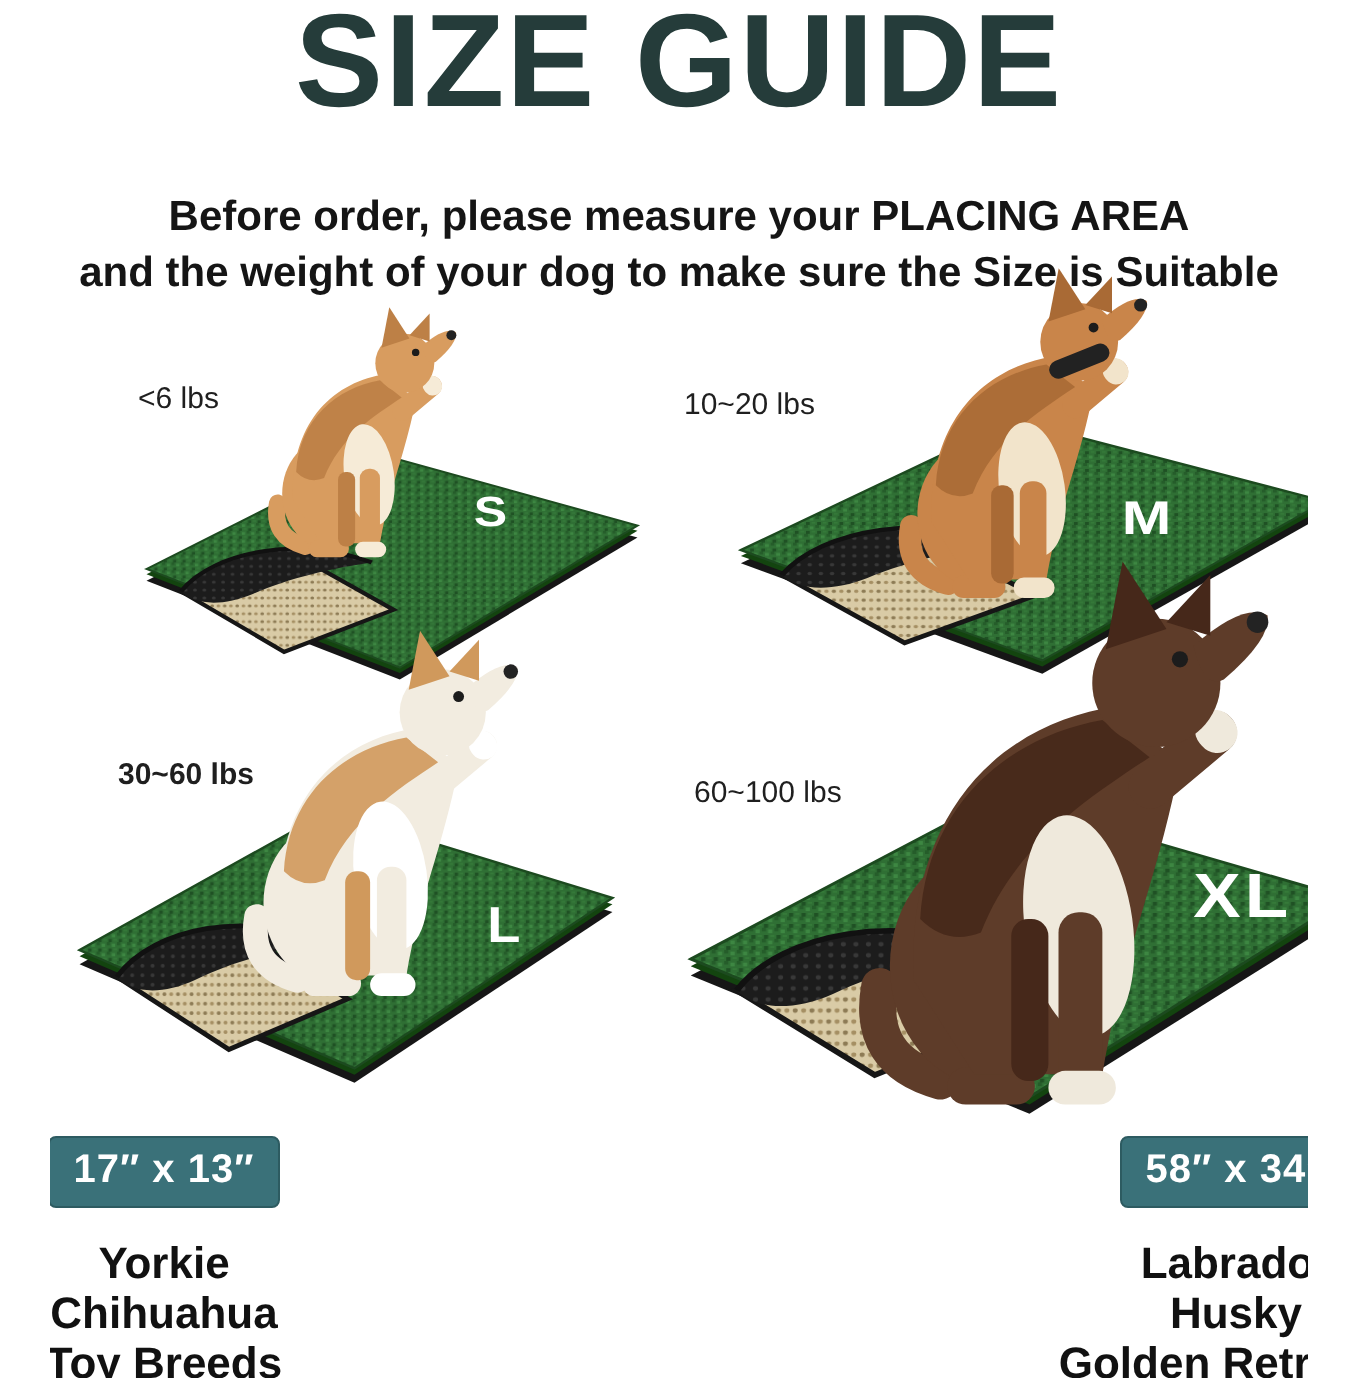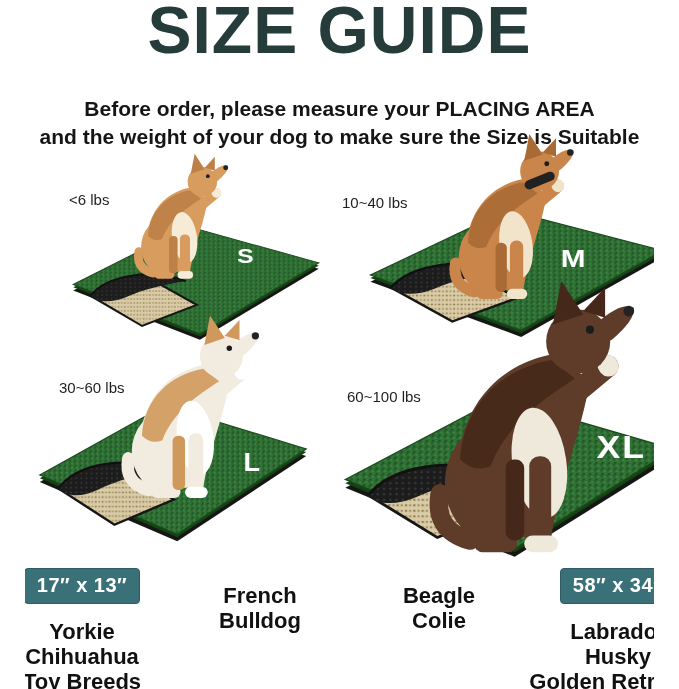--- a/index.html
+++ b/index.html
@@ -17,21 +17,21 @@
   .subtitle {
     position:absolute; top:67px; left:0; width:100%;
     text-align:center; font-size:21px; font-weight:bold;
     color:#151515; line-height:1.34; white-space:pre-line;margin-top:28px;
   }
   .weight {
     position:absolute; font-size:15px; color:#1f1f1f; white-space:nowrap;
   }
   #w-s  { left:44px;  top:191px; }
   #w-m  { left:317px; top:194px; }
-  #w-l  { left:34px;  top:379px; }
+  #w-l  { left:34px;  top:379px;font-weight:bold; }
   #w-xl { left:322px; top:388px; }
   .pad { position:absolute; }
   #pad-s  { left:42px;  top:222px; width:258px; height:125px; }
   #pad-m  { left:338px; top:205px; width:307px; height:140px; }
   #pad-l  { left:8px;   top:400px; width:280px; height:150px; }
   #pad-xl { left:312px; top:392px; width:345px; height:175px; }
   .dog { position:absolute; }
   #dog-s  { left:106px; top:144px; width:104px; height:142px; }
   #dog-m  { left:418px; top:130px; width:142px; height:170px; }
   #dog-l  { left:92px;  top:306px; width:152px; height:198px; }
@@ -122,21 +122,21 @@
         <path d="M30,112 C52,80 108,70 152,90" fill="none" stroke="#111111" stroke-width="3"></path>
       </g>
       <text class="padletter" x="228" y="62" font-size="32" text-anchor="middle">S</text>
     </svg>
     <svg class="dog" id="dog-s" style="--body:#d89c5f;--patch:#bd8046;--chest:#f6ebd7">
         <use href="#dog"></use>
       </svg>
   </div>
 
   <div>
-    <div class="weight" id="w-m">10~40 lbs</div>
+    <div class="weight" id="w-m">10~20 lbs</div>
     <svg class="pad" id="pad-m" viewBox="0 0 330 190" preserveAspectRatio="none">
       <polygon points="8,104 155,16 322,71 170,179" fill="#161616"></polygon>
       <polygon points="8,99 155,11 322,66 170,174" fill="#13440f"></polygon>
       <polygon points="8,95 155,7 322,62 170,170" fill="url(#grassPat)" stroke="#1c4a1f" stroke-width="1.5"></polygon>
       <g>
         <polygon points="30,112 106,86 166,126 96,158" fill="url(#holePat)" stroke="#161616" stroke-width="3"></polygon>
         <path d="M30,112 C52,80 108,70 152,90 C128,94 98,102 76,114 C56,124 38,122 30,112 Z" fill="url(#rubberPat)"></path>
         <path d="M30,112 C52,80 108,70 152,90" fill="none" stroke="#111111" stroke-width="3"></path>
       </g>
       <text class="padletter" x="226" y="84" font-size="32" text-anchor="middle">M</text>
@@ -183,26 +183,22 @@
   </div>
 
   <div>
     <div class="summary-col" id="col-s">
       <div class="badge">17″ x 13″</div>
       <div class="breeds">Yorkie
 Chihuahua
 Toy Breeds</div>
     </div>
     <div class="summary-col" id="col-m">
-      <div class="breeds">French
-Bulldog</div>
     </div>
     <div class="summary-col" id="col-l">
-      <div class="breeds">Beagle
-Colie</div>
     </div>
     <div class="summary-col" id="col-xl">
       <div class="badge">58″ x 34″</div>
       <div class="breeds">Labrador
 Husky
 Golden Retriever</div>
     </div>
   </div>
 
 </div>

